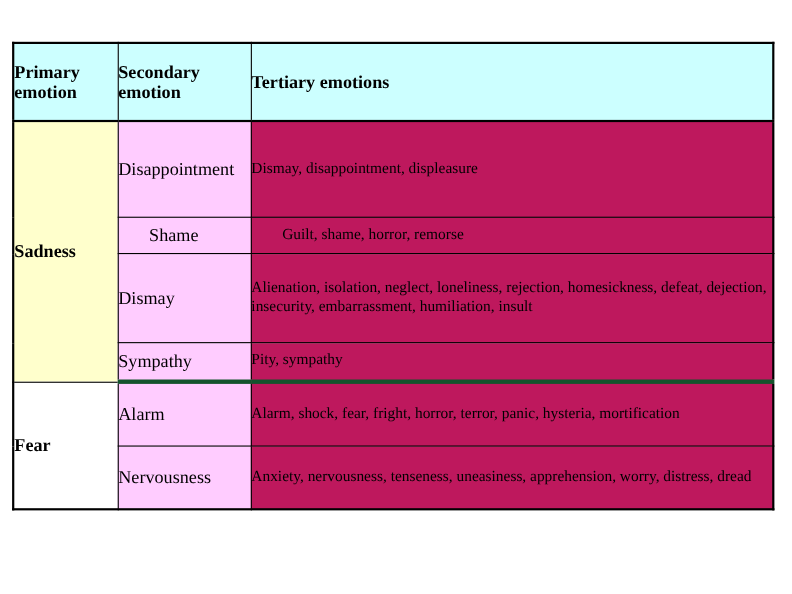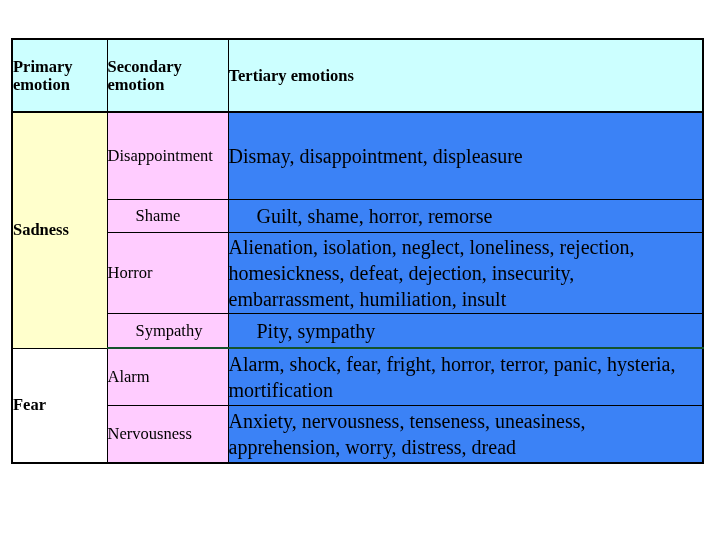--- a/index.html
+++ b/index.html
@@ -76,38 +76,38 @@
   td.secondary-cell {
     background: #ffccff;
     font-size: 16.5px;
     line-height: 1.28;
     padding-left: 6px;
     vertical-align: middle;
   }
 
   
   td.tertiary-cell {
-    background: #3b82f6;
-    font-size: 20px;
+    background: #be185d;
+    font-size: 14px;
     line-height: 1.3;
     padding-left: 6px;
     padding-right: 4px;
     vertical-align: middle;
   }
 
   
   tr.row-disappointment td { height: 86px; }
   tr.row-shame td          { height: 32px; padding-left: 28px; }
   tr.row-neglect td        { height: 80px; }
   tr.row-sympathy td       { height: 33px; }
   tr.row-horror td         { height: 56px; }
   tr.row-nervousness td    { height: 56px; }
 
   
-  tr.row-sympathy td { border-bottom: 2px solid #14532d; padding-left: 28px; }
+  tr.row-sympathy td { border-bottom: 4px solid #14532d; }
 </style>
 </head>
 <body>
 
 <div id="emotion-table-wrap">
   <table class="emotion-table">
     <colgroup>
       <col class="c-primary">
       <col class="c-secondary">
       <col class="c-tertiary">
@@ -124,21 +124,21 @@
         <td class="secondary-cell">Disappointment</td>
         <td class="tertiary-cell">Dismay, disappointment, displeasure</td>
       </tr>
 
       <tr class="row-shame">
         <td class="secondary-cell">Shame</td>
         <td class="tertiary-cell">Guilt, shame, horror, remorse</td>
       </tr>
 
       <tr class="row-neglect">
-        <td class="secondary-cell">Horror</td>
+        <td class="secondary-cell">Dismay</td>
         <td class="tertiary-cell">Alienation, isolation, neglect, loneliness, rejection, homesickness, defeat, dejection, insecurity, embarrassment, humiliation, insult</td>
       </tr>
 
       <tr class="row-sympathy">
         <td class="secondary-cell">Sympathy</td>
         <td class="tertiary-cell">Pity, sympathy</td>
       </tr>
 
       <tr class="row-horror">
         <td class="primary-cell primary-fear" rowspan="2">Fear</td>

